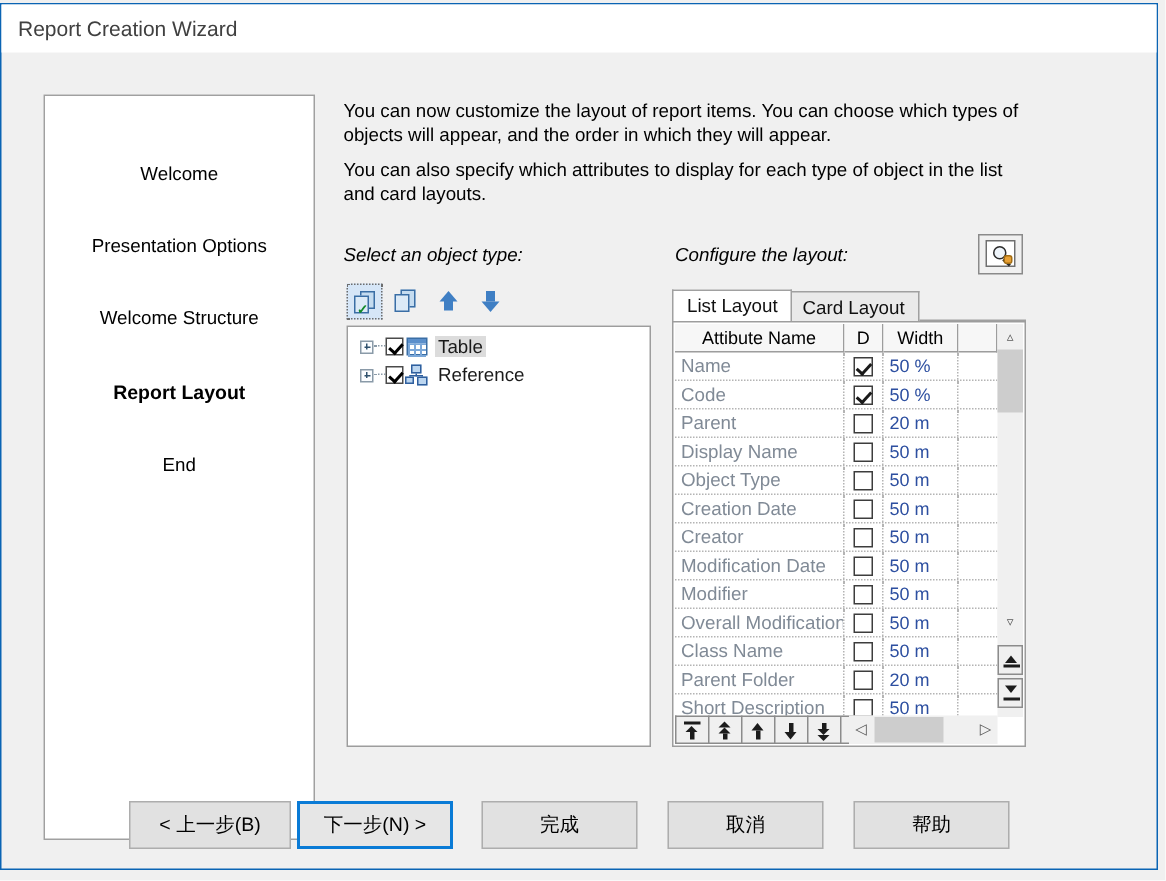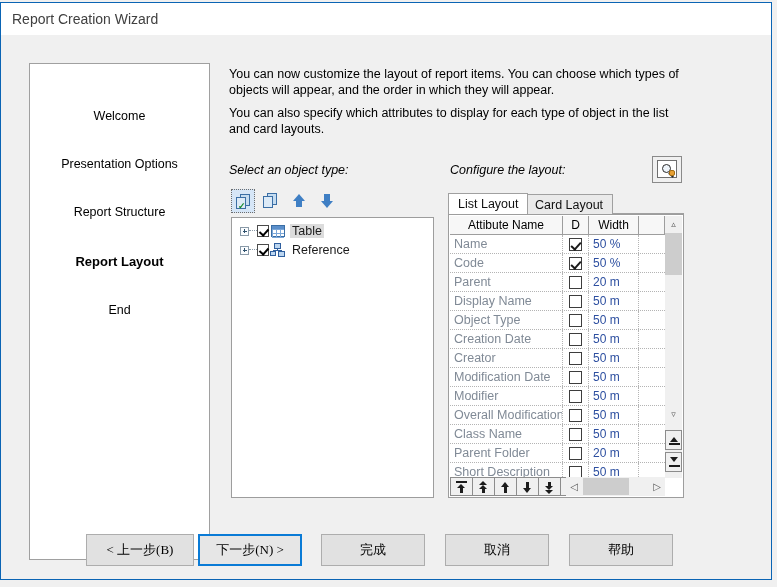--- a/index.html
+++ b/index.html
@@ -575,21 +575,21 @@
   }
 
   
   .btn {
     position: absolute;
     top: 531px;
     height: 32px;
     background: #e1e1e1;
     border: 1px solid #adadad;
     box-sizing: border-box;
-    font-family: Liberation Serif, serif;
+    font-family: Liberation Sans, sans-serif;
     font-size: 13px;
     color: #000000;
     text-align: center;
     line-height: 30px;
     white-space: nowrap;
   }
   .btn.default {
     border: 2px solid #0a7bd6;
     background: #e6e6e6;
     line-height: 28px;
@@ -606,21 +606,21 @@
 <div id="app">
   <div class="window">
 
     <div class="titlebar">
       <div class="titlebar-text">Report Creation Wizard</div>
     </div>
 
     <div class="nav-panel">
       <div class="nav-item" id="nav-0" style="top:45px;">Welcome</div>
       <div class="nav-item" id="nav-1" style="top:93px;">Presentation Options</div>
-      <div class="nav-item" id="nav-2" style="top:141px;">Report Structure</div>
+      <div class="nav-item" id="nav-2" style="top:141px;">Welcome Structure</div>
       <div class="nav-item current" id="nav-3" style="top:190px;">Report Layout</div>
       <div class="nav-item" id="nav-4" style="top:239px;">End</div>
     </div>
 
     <div class="intro">
       <p>You can now customize the layout of report items. You can choose which types of objects will appear, and the order in which they will appear.</p>
       <p>You can also specify which attributes to display for each type of object in the list and card layouts.</p>
     </div>
 
     <div class="section-label" id="label-object-type">Select an object type:</div>

